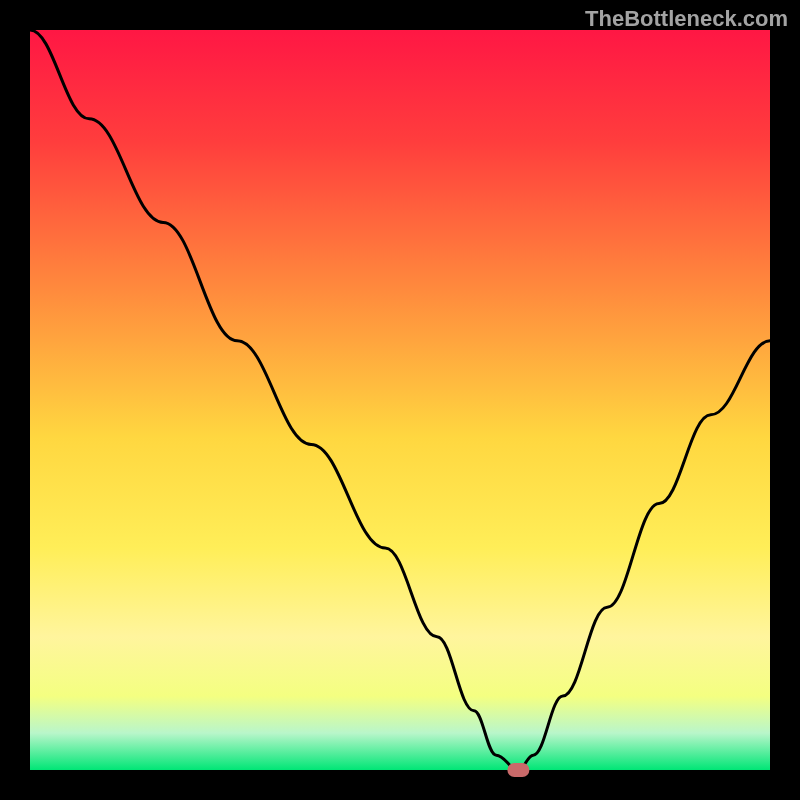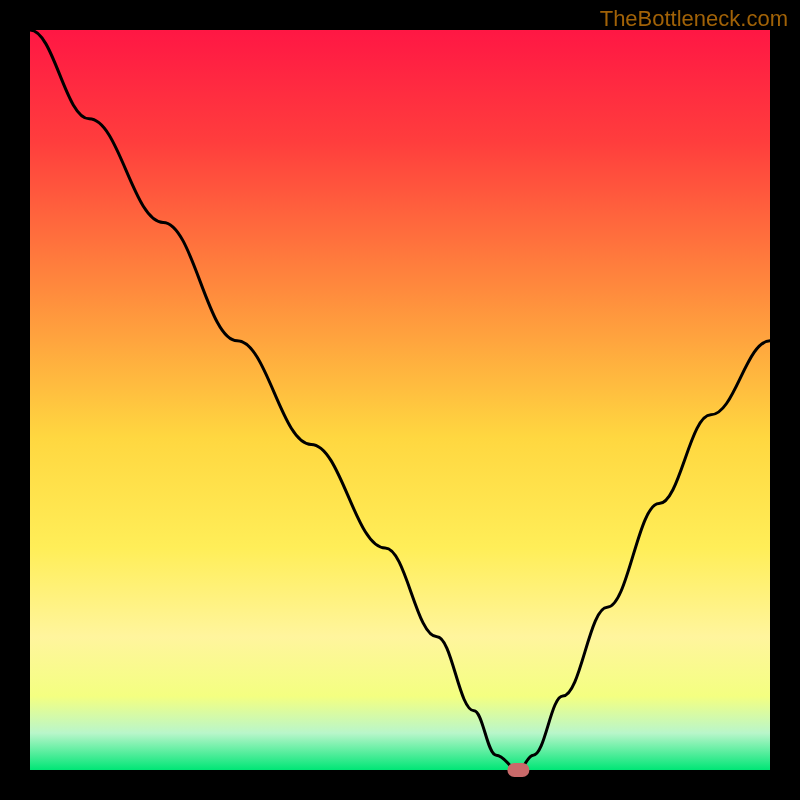--- a/index.html
+++ b/index.html
@@ -1,17 +1,17 @@
 <!DOCTYPE html>
 <html><head>
 <meta charset="utf-8">
 <style>
   * { margin: 0; padding: 0; box-sizing: border-box; }
   body { width: 800px; height: 800px; background: #000; position: relative; font-family: Arial, sans-serif; }
-  .watermark { position: absolute; top: 6px; right: 12px; color: #a16207; font-size: 22px; font-weight: 400; z-index: 10; text-align: right; }
+  .watermark { position: absolute; top: 6px; right: 12px; color: #a3a3a3; font-size: 22px; font-weight: 700; z-index: 10; text-align: right; }
   .frame { position: absolute; top: 0; left: 0; width: 800px; height: 800px; }
   svg { display: block; }
 </style>
 </head>
 <body>
 
 <div class="watermark">TheBottleneck.com</div>
 
 <div class="frame">
   <svg width="800" height="800" viewBox="0 0 800 800">

